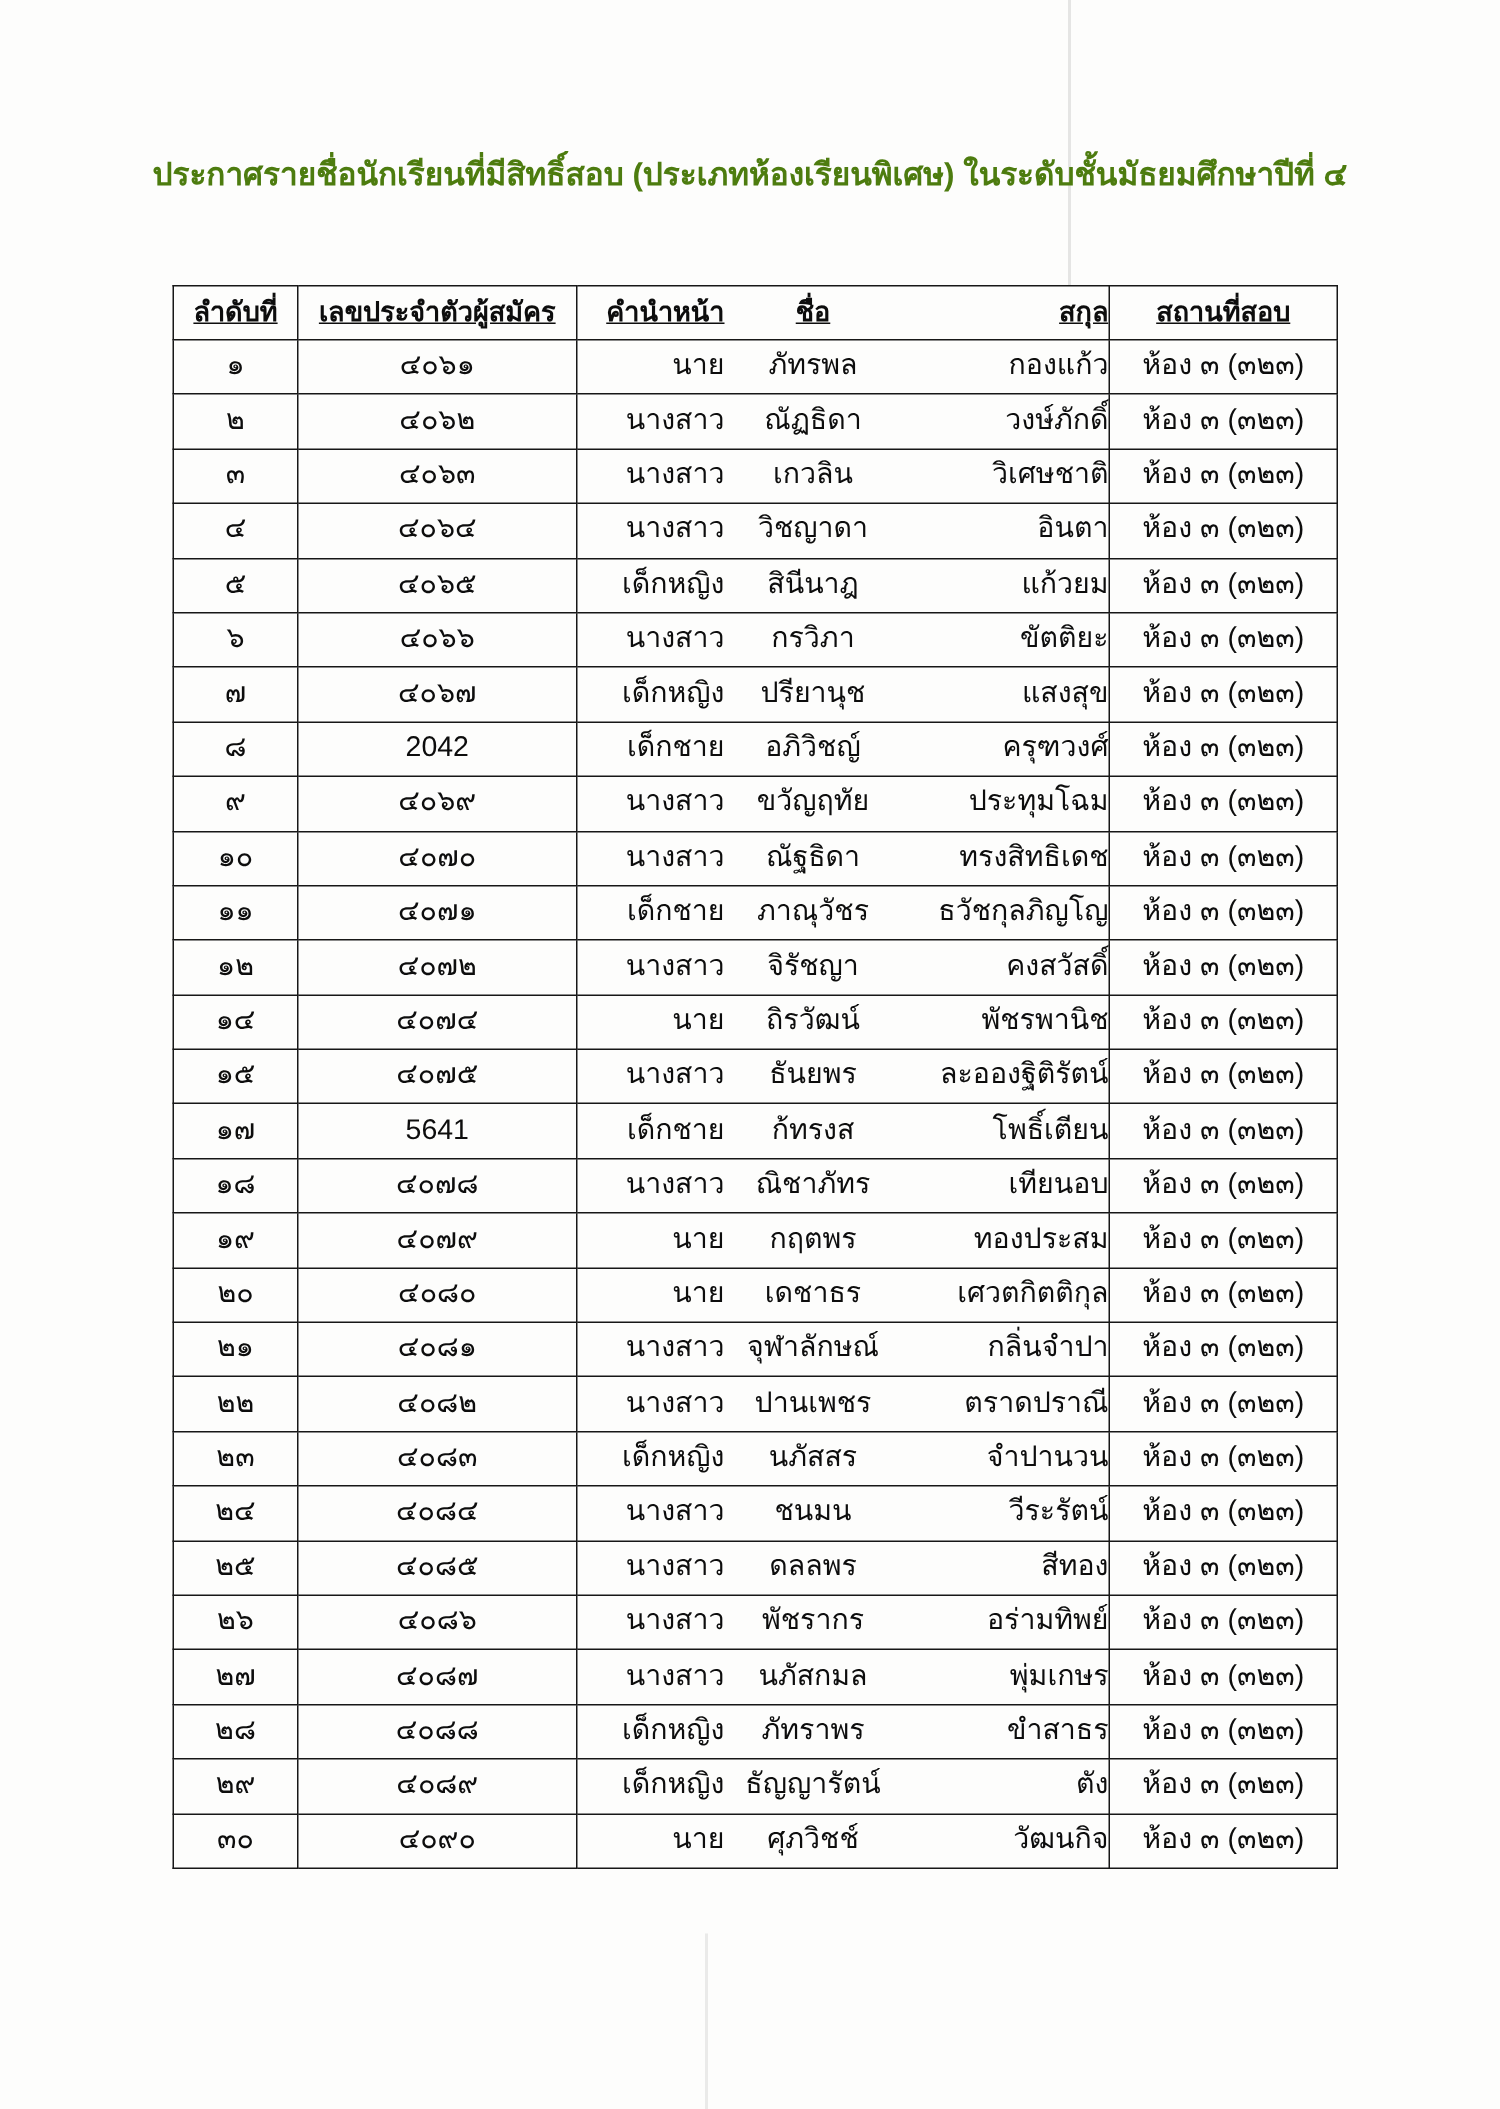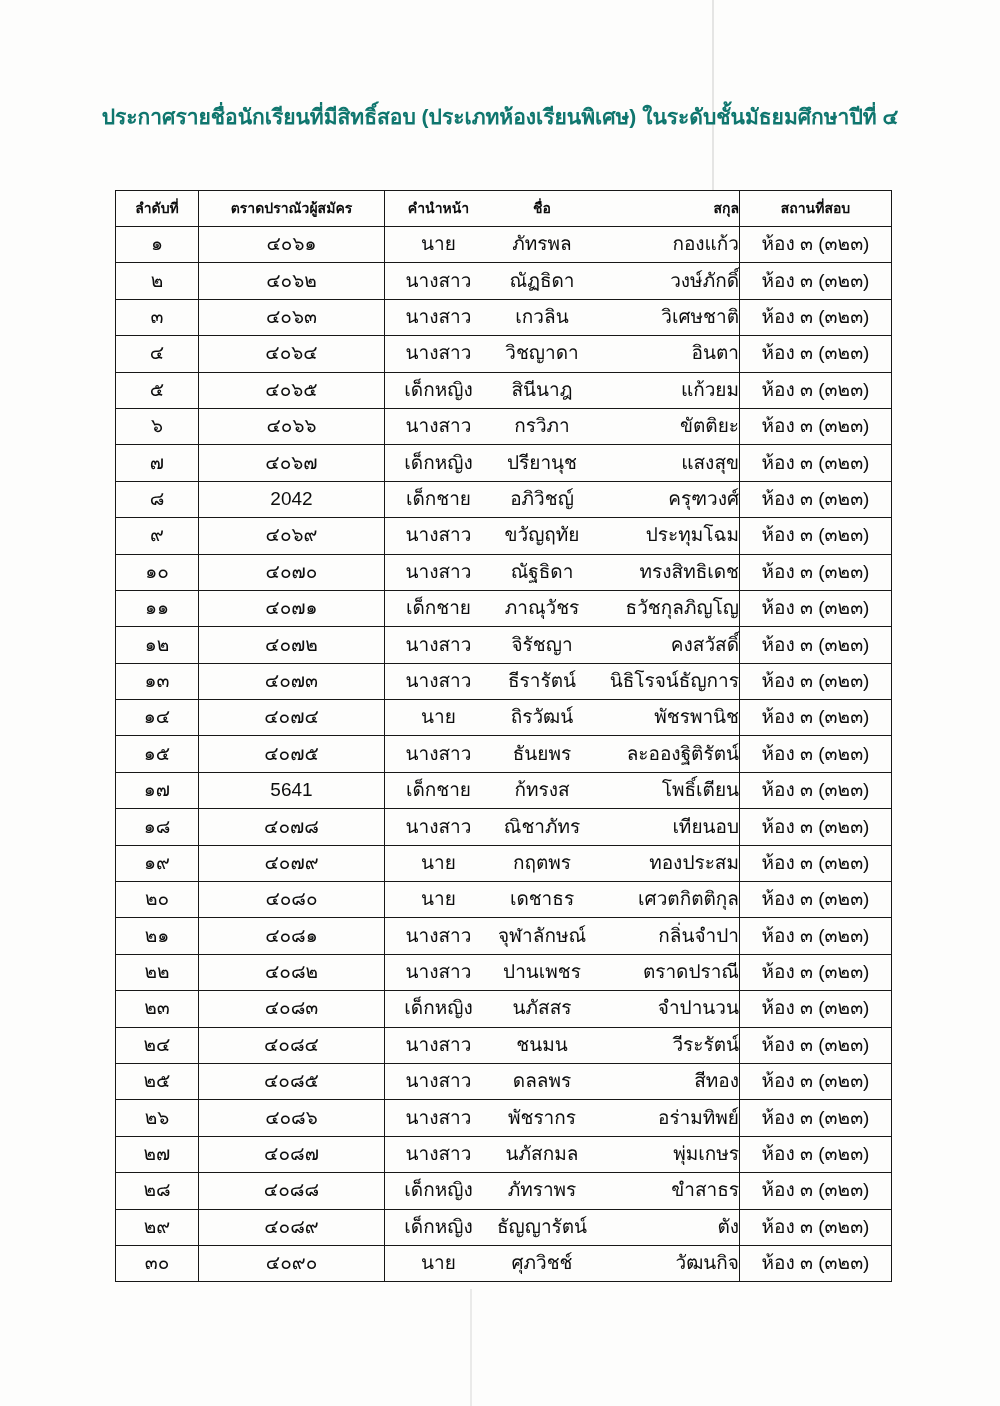--- a/index.html
+++ b/index.html
@@ -18,51 +18,51 @@
   .scan-line-bottom { left: 470px; top: 1289px; height: 117px; background: rgba(120,120,120,0.14); }
   .title-block {
     position: absolute;
     top: 100px;
     left: 0;
     width: 100%;
     text-align: center;
     font-weight: 700;
     font-size: 21px;
     line-height: 34px;
-    color: #0f766e;
+    color: #4d7c0f;
   }
   table.roster {
     position: absolute;
     top: 190px;
     left: 115px;
     width: 776px;
     border-collapse: collapse;
     table-layout: fixed;
   }
   .roster th, .roster td {
     border: 1.7px solid #171717;
     padding: 0;
     height: 35.4px;
     font-size: 19px;
     color: #0d0d0d;
     vertical-align: middle;
     line-height: 1.1;
     overflow: hidden;
     white-space: nowrap;
   }
-  .roster th { font-weight: 700; font-size: 14px; height: 35px; }
+  .roster th { font-weight: 700; font-size: 18px; height: 35px; text-decoration: underline; }
   .c-order, .c-id, .c-loc { text-align: center; }
   .name-flex {
     display: flex;
     align-items: center;
     padding-left: 9px;
     width: 100%;
     box-sizing: border-box;
   }
-  .name-flex .prefix { width: 89px; flex: 0 0 auto; text-align: center; }
+  .name-flex .prefix { width: 89px; flex: 0 0 auto; text-align: right; }
   .name-flex .fname  { width: 118px; flex: 0 0 auto; text-align: center; }
   .name-flex .lname  { flex: 1 1 auto; text-align: right; }
 </style>
 </head>
 <body>
 
 <div class="page">
   <div class="scan-line scan-line-top"></div>
   <div class="scan-line scan-line-bottom"></div>
 
@@ -73,21 +73,21 @@
   <table class="roster">
     <colgroup>
       <col style="width:83px">
       <col style="width:186px">
       <col style="width:355px">
       <col style="width:152px">
     </colgroup>
     <thead>
       <tr>
         <th class="c-order">ลำดับที่</th>
-        <th class="c-id">ตราดปราณัวผู้สมัคร</th>
+        <th class="c-id">เลขประจำตัวผู้สมัคร</th>
         <th class="c-name">
           <div class="name-flex">
             <span class="prefix">คำนำหน้า</span>
             <span class="fname">ชื่อ</span>
             <span class="lname">สกุล</span>
           </div>
         </th>
         <th class="c-loc">สถานที่สอบ</th>
       </tr>
     </thead>
@@ -241,32 +241,20 @@
     <td class="c-name">
       <div class="name-flex">
         <span class="prefix">นางสาว</span>
         <span class="fname">จิรัชญา</span>
         <span class="lname">คงสวัสดิ์</span>
       </div>
     </td>
     <td class="c-loc">ห้อง ๓ (๓๒๓)</td>
   </tr>
 
-  <tr>
-    <td class="c-order">๑๓</td>
-    <td class="c-id">๔๐๗๓</td>
-    <td class="c-name">
-      <div class="name-flex">
-        <span class="prefix">นางสาว</span>
-        <span class="fname">ธีรารัตน์</span>
-        <span class="lname">นิธิโรจน์ธัญการ</span>
-      </div>
-    </td>
-    <td class="c-loc">ห้อง ๓ (๓๒๓)</td>
-  </tr>
 
   <tr>
     <td class="c-order">๑๔</td>
     <td class="c-id">๔๐๗๔</td>
     <td class="c-name">
       <div class="name-flex">
         <span class="prefix">นาย</span>
         <span class="fname">ถิรวัฒน์</span>
         <span class="lname">พัชรพานิช</span>
       </div>

